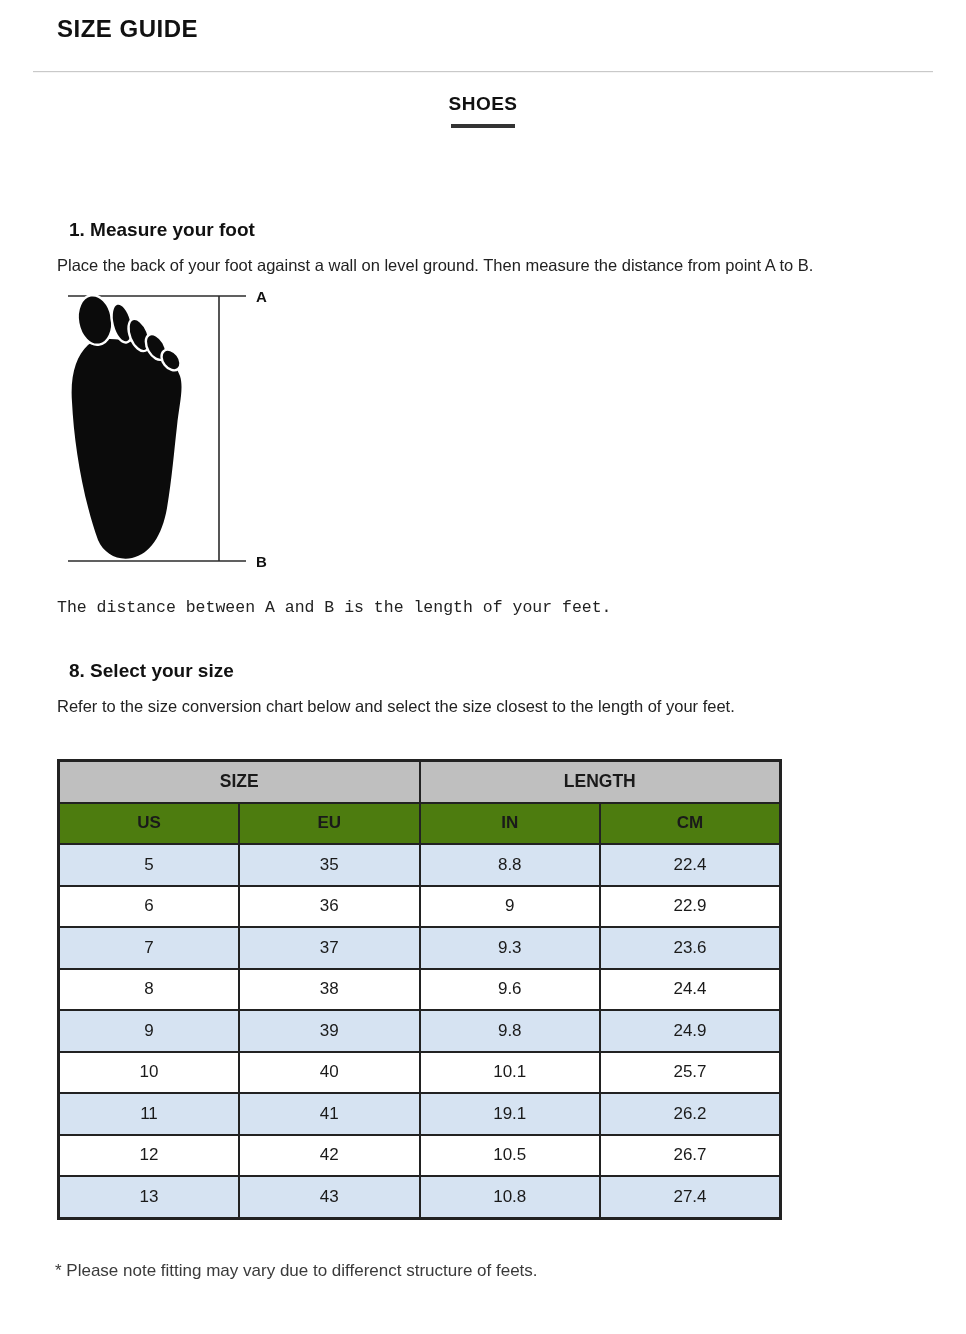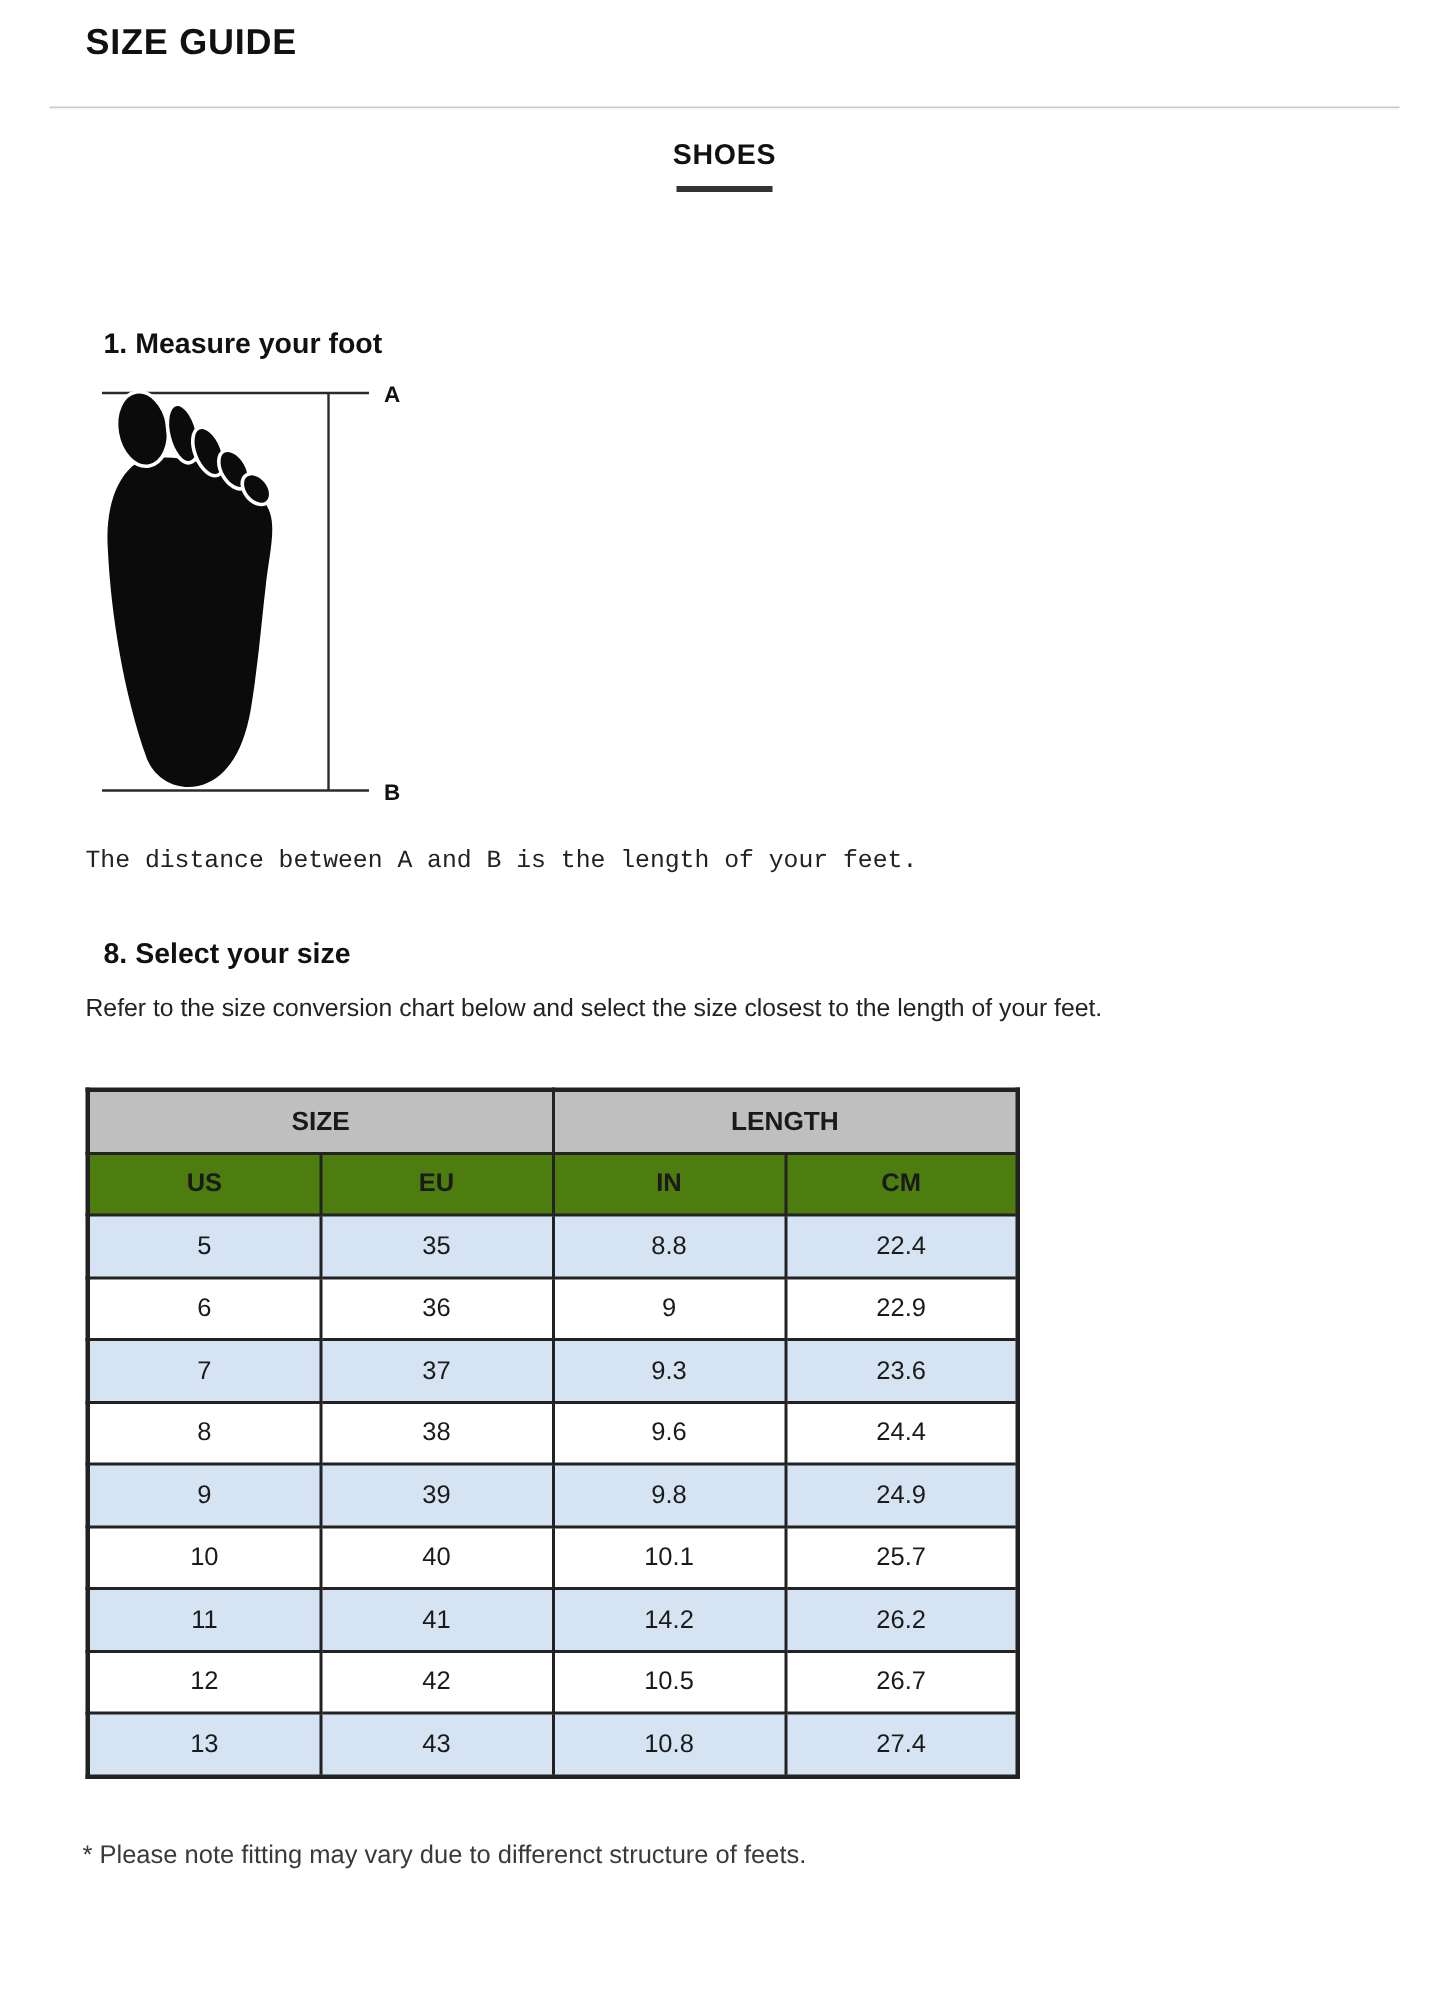--- a/index.html
+++ b/index.html
@@ -70,21 +70,21 @@
   .caption-text { margin-top: 26px; font-family: Liberation Mono, monospace; }
   .diagram {
     margin: 14px 0 0 11px;
     width: 240px;
     height: 281px;
   }
   .size-table {
     margin-top: 42px;
     border-collapse: collapse;
     table-layout: fixed;
-    width: 623px;
+    width: 725px;
     border: 3px solid var(--table-border, #2b2b2b);
   }
   .size-table th, .size-table td {
     border: 2px solid var(--table-border, #1f1f1f);
     text-align: center;
     vertical-align: middle;
     height: 39.5px;
     font-size: 17px;
     padding: 0;
     color: #1a1a1a;
@@ -116,20 +116,21 @@
   <h1 class="page-title">SIZE GUIDE</h1>
 
   <hr class="divider">
 
   <div class="category">
     <span class="category-title">SHOES</span>
     <div class="category-underline"></div>
   </div>
 
   <h2 class="step-heading step1-heading">1. Measure your foot</h2>
+  <p class="body-text">Place the back of your foot against a wall on level ground. Then measure the distance from point A to B.</p>
 
   <div class="diagram">
     <svg width="240" height="281" viewBox="0 0 240 281">
       <g stroke="#2b2b2b" stroke-width="1.6">
         <line x1="0" y1="6" x2="178" y2="6"></line>
         <line x1="0" y1="271" x2="178" y2="271"></line>
         <line x1="151" y1="6" x2="151" y2="271"></line>
       </g>
       <g fill="#0b0b0b">
         <path d="M 20 55
@@ -205,21 +206,21 @@
         </tr>
         <tr>
           <td>10</td>
           <td>40</td>
           <td>10.1</td>
           <td>25.7</td>
         </tr>
         <tr class="alt">
           <td>11</td>
           <td>41</td>
-          <td>14.2</td>
+          <td>19.1</td>
           <td>26.2</td>
         </tr>
         <tr>
           <td>12</td>
           <td>42</td>
           <td>10.5</td>
           <td>26.7</td>
         </tr>
         <tr class="alt">
           <td>13</td>

